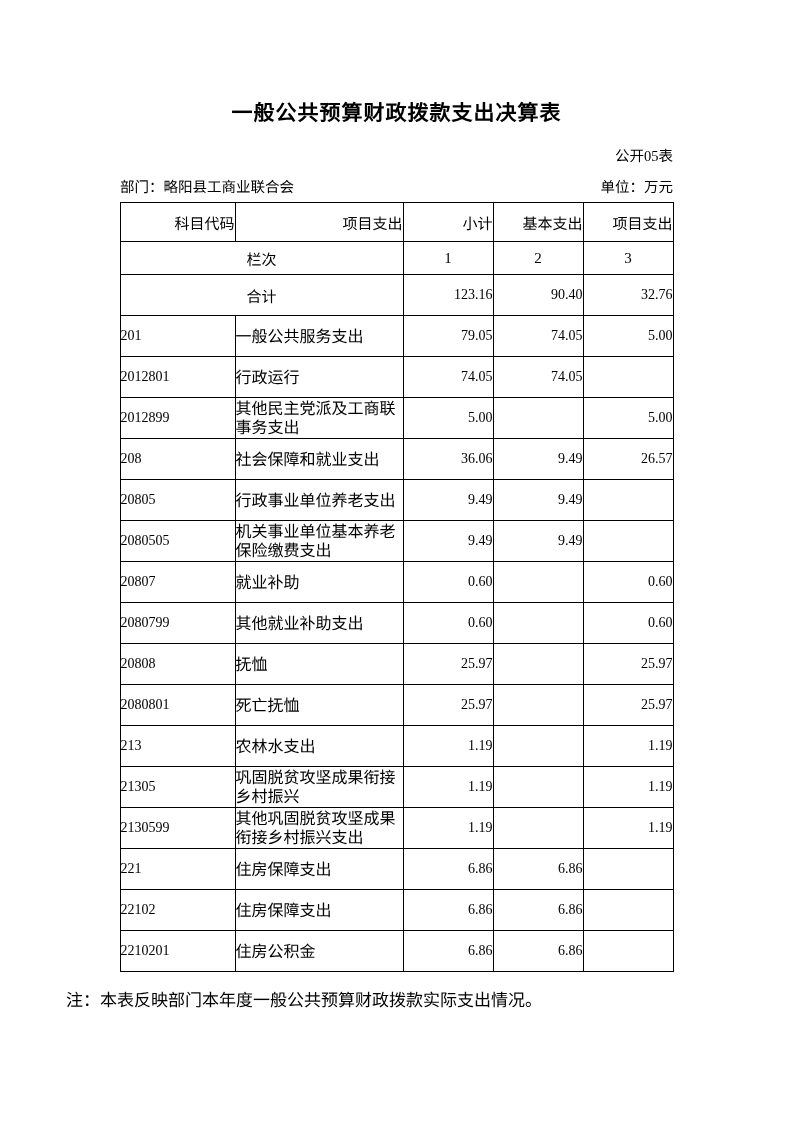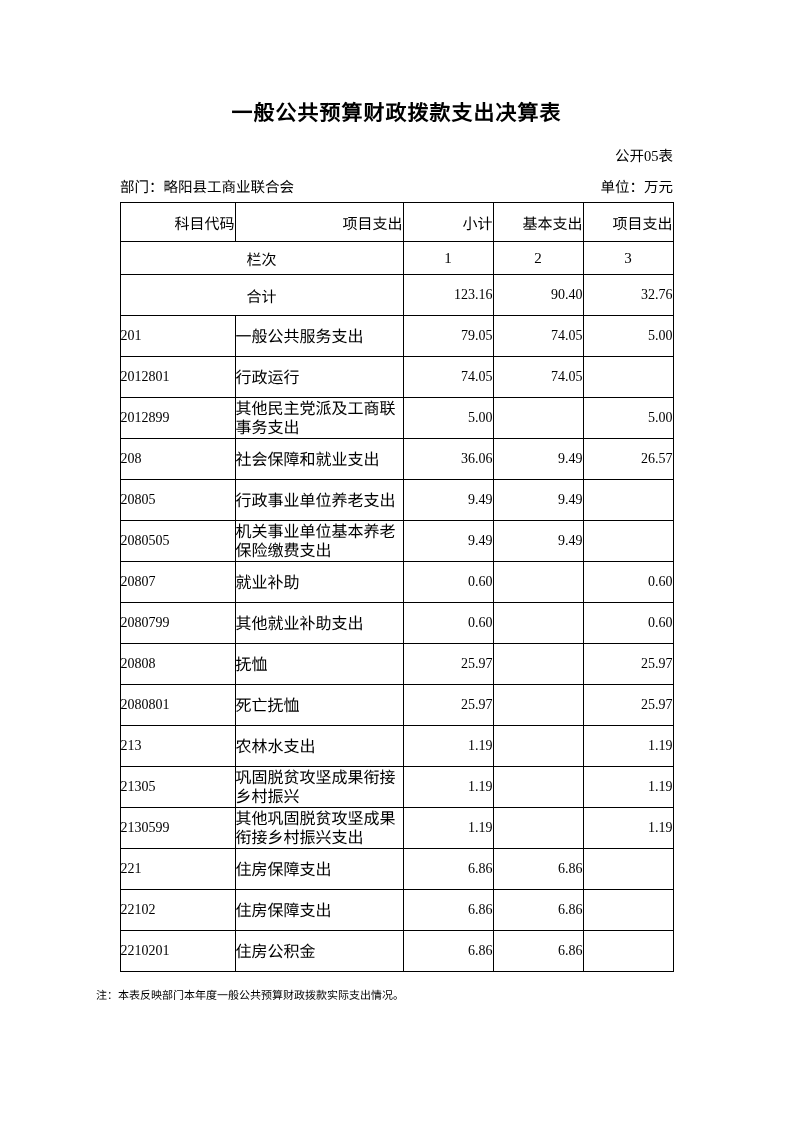--- a/index.html
+++ b/index.html
@@ -90,22 +90,22 @@
     font-size: 16px;
     height: 40px;
     line-height: 19px;
   }
   .total-label {
     text-align: center;
     font-size: 15px;
     height: 32px;
   }
   .note {
-    font-size: 11px;
-    padding-left: 96px;
+    font-size: 17px;
+    padding-left: 66px;
     padding-top: 14px;
     font-family: Liberation Serif, serif;
   }
   .col-code { width: 115px; }
   .col-name { width: 168px; }
   .col-sub  { width: 90px; }
   .col-basic{ width: 90px; }
   .col-proj { width: 90px; }
 </style>
 </head>

